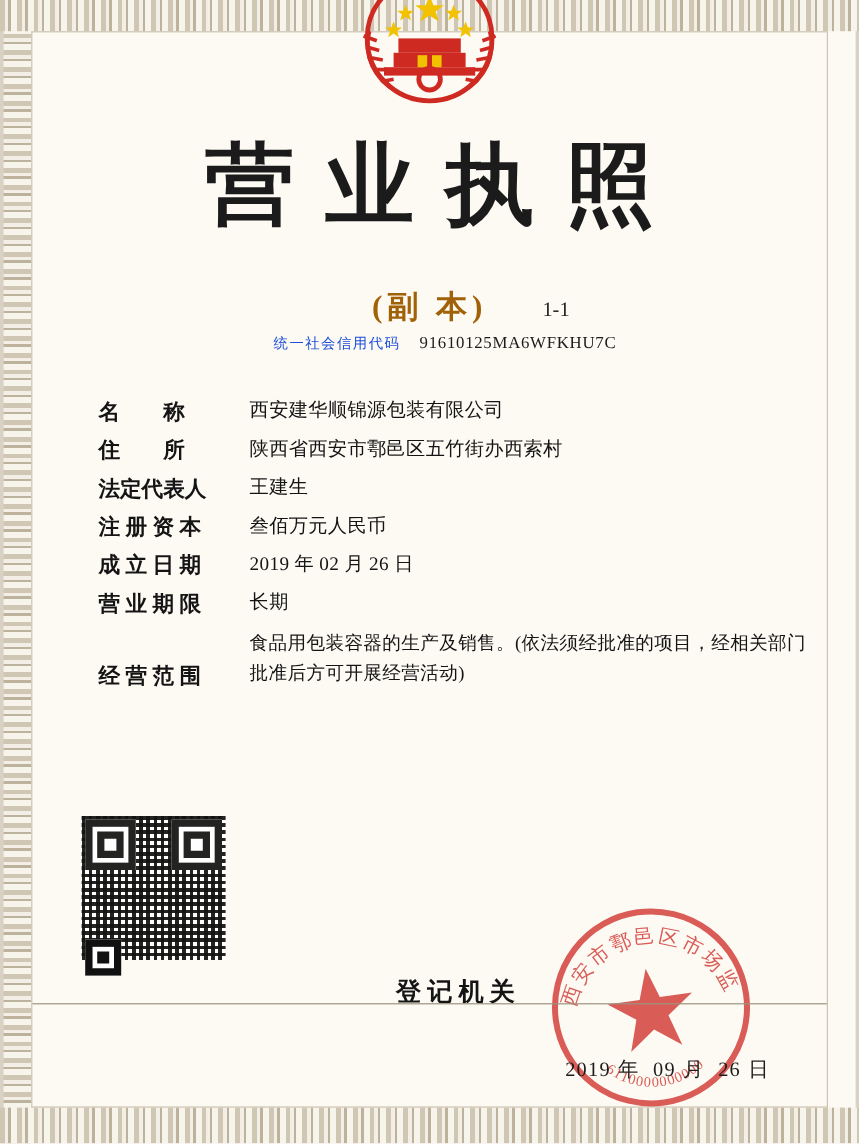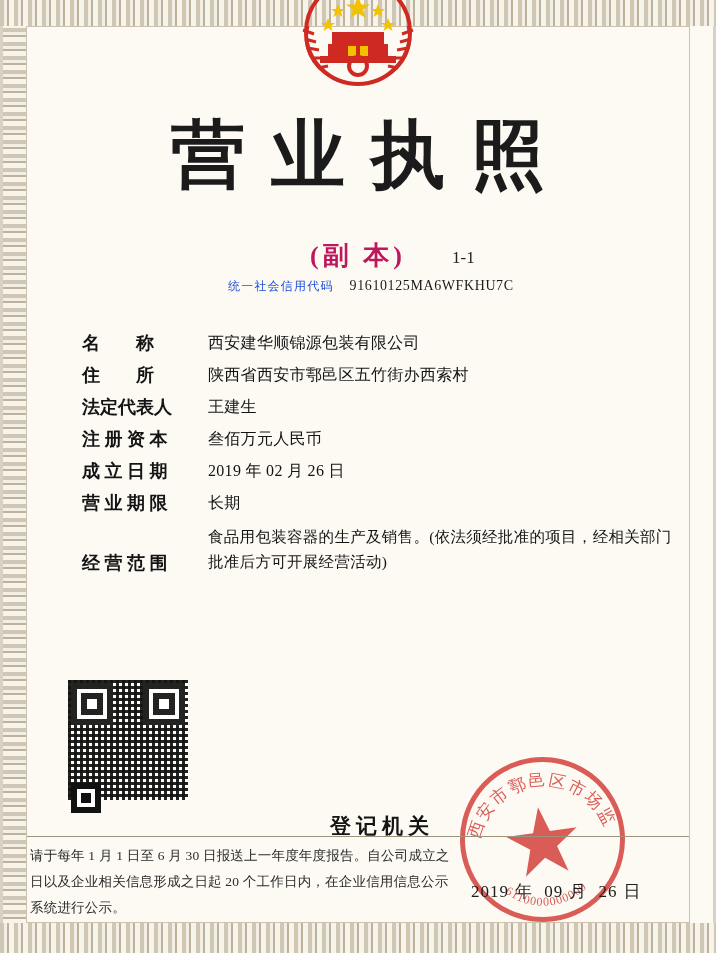--- a/index.html
+++ b/index.html
@@ -85,21 +85,21 @@
     line-height: 1;
   }
   .sub-title {
     position: absolute;
     top: 238px;
     left: 0;
     width: 716px;
     text-align: center;
     font-size: 26px;
     font-weight: bold;
-    color: #be185d;
+    color: #a16207;
     letter-spacing: 4px;
   }
   .copy-no {
     position: absolute;
     top: 248px;
     left: 452px;
     font-size: 17px;
     color: #222;
     font-family: "Liberation Serif", serif;
   }
@@ -352,21 +352,20 @@
         </text>
         <path id="sealArcBottom" d="M 30,115 A 62,62 0 0 0 145,115" fill="none"></path>
         <text font-family="'Liberation Serif', serif" font-size="12" fill="#d0302a" letter-spacing="1">
           <textPath href="#sealArcBottom" startOffset="16%">6110000000000</textPath>
         </text>
       </g>
     </svg>
   </div>
 
   <div class="notice-rule"></div>
-  <div class="notice">请于每年 1 月 1 日至 6 月 30 日报送上一年度年度报告。自公司成立之日以及企业相关信息形成之日起 20 个工作日内，在企业信用信息公示系统进行公示。</div>
 
   <div class="date-line">
     <span>2019</span><span>年</span>
     <span>09</span><span>月</span>
     <span>26</span><span>日</span>
   </div>
 
 </div>
 
 </body></html>

